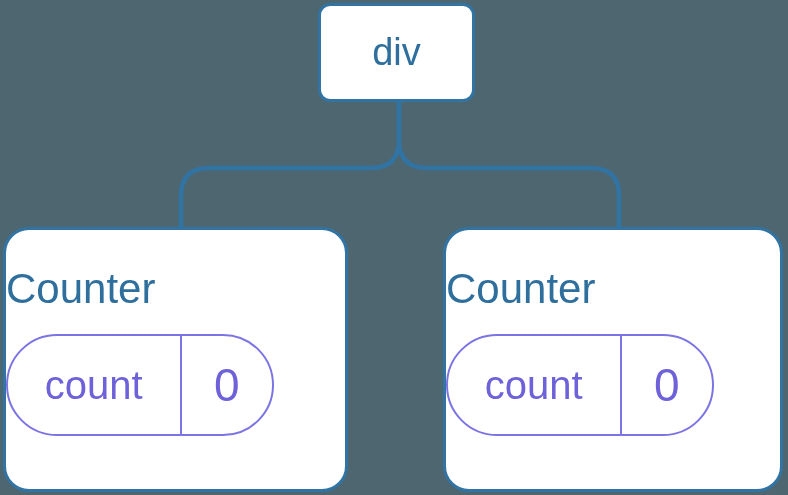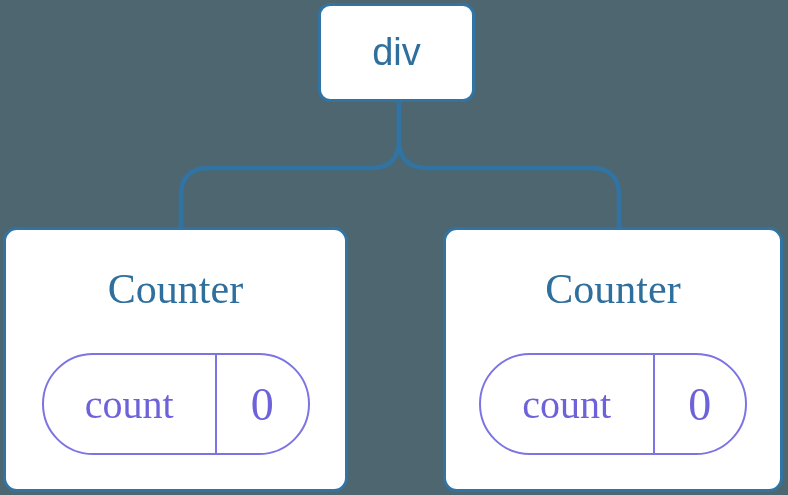--- a/index.html
+++ b/index.html
@@ -41,33 +41,33 @@
     display: flex; align-items: center; justify-content: center;
     font-size: 38px; font-weight: 500;
     color: var(--node-text);
   }
   .card {
     position: absolute;
     top: 227px;
     height: 265px;
     background: var(--node-fill);
     border: 3px solid var(--connector);
-    border-radius: 14px;
-    display: flex; flex-direction: column; align-items: center; font-family: Liberation Serif, serif;
+    border-radius: 26px;
+    display: flex; flex-direction: column; 
   }
   .card-left  { left: 3px;   width: 345px; }
   .card-right { left: 443px; width: 340px; }
   .card-title {
     margin-top: 34px;
     font-size: 42px; font-weight: 500;
     line-height: 1.2;
     color: var(--node-text);
   }
   .state-pill {
-    margin-top: 39px;
+    margin-top: 20px;
     width: 268px; height: 102px;
     border: 2px solid var(--state-border);
     border-radius: 51px;
     display: flex;
     overflow: hidden;
     background: var(--node-fill);
   }
   .state-key {
     flex: 0 0 65%;
     display: flex; align-items: center; justify-content: center;

